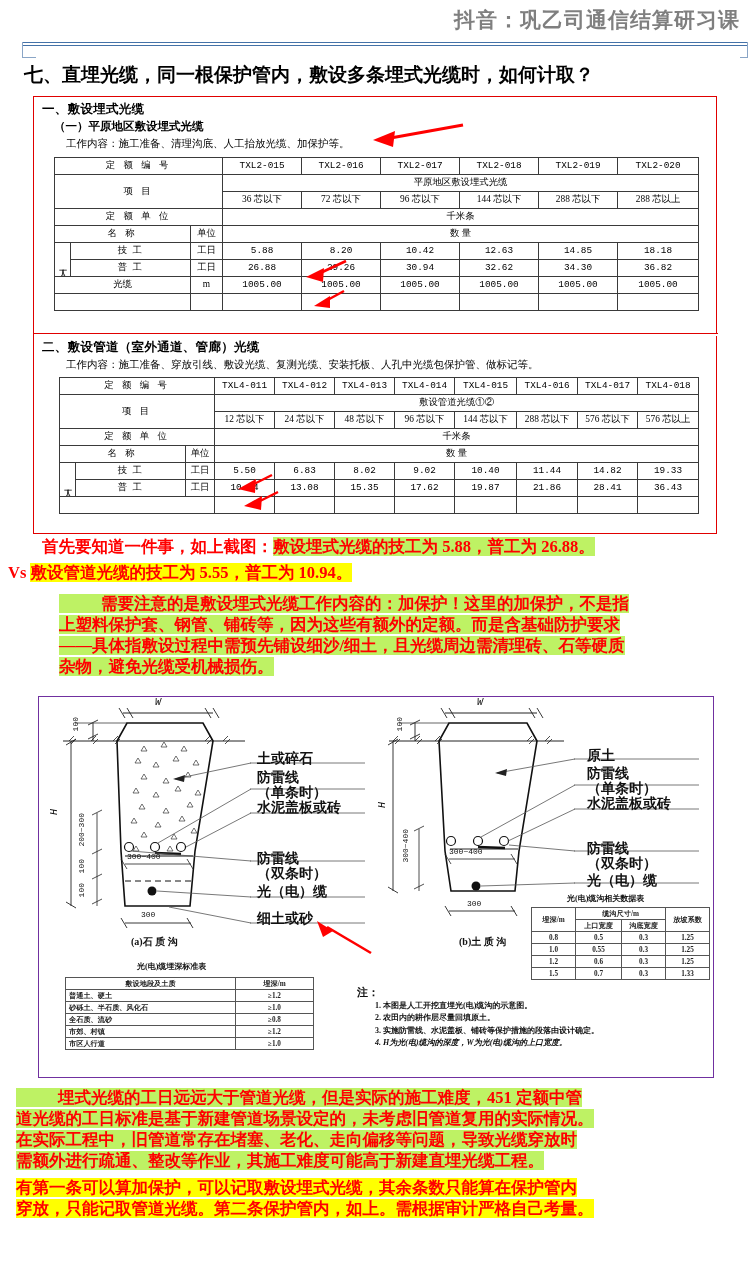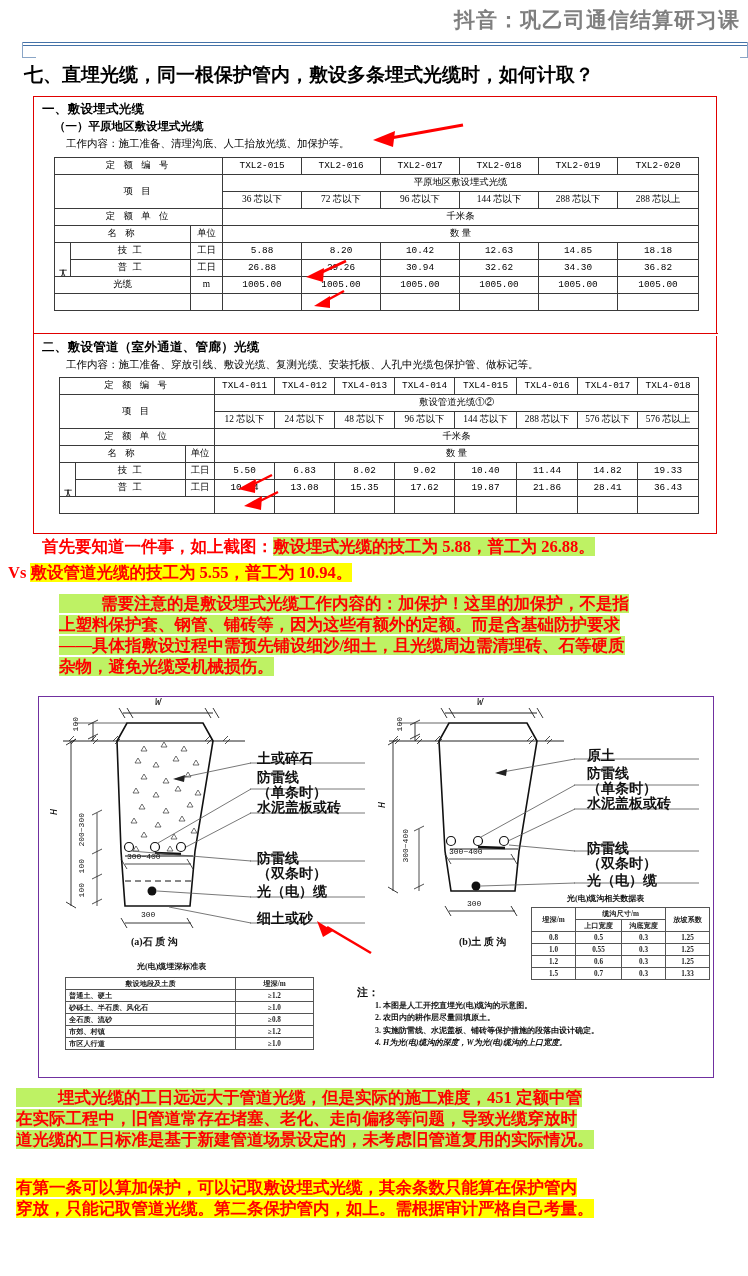--- a/index.html
+++ b/index.html
@@ -643,20 +643,21 @@
     <div class="nt-h">注：</div>
     <div class="nt-i">1. 本图是人工开挖直埋光(电)缆沟的示意图。</div>
     <div class="nt-i">2. 农田内的耕作层尽量回填原土。</div>
     <div class="nt-i">3. 实施防雷线、水泥盖板、铺砖等保护措施的段落由设计确定。</div>
     <div class="nt-i" style="font-style:italic;">4. H为光(电)缆沟的深度，W为光(电)缆沟的上口宽度。</div>
   </div>
 </div>
 
 <div class="cmt" style="left:16px; top:1087px; width:722px;">
   <p style="white-space:nowrap;"><span class="hl-green ind">埋式光缆的工日远远大于管道光缆，但是实际的施工难度，451 定额中管</span></p>
+  <p style="white-space:nowrap;"><span class="hl-green">道光缆的工日标准是基于新建管道场景设定的，未考虑旧管道复用的实际情况。</span></p>
   <p style="white-space:nowrap;"><span class="hl-green">在实际工程中，旧管道常存在堵塞、老化、走向偏移等问题，导致光缆穿放时</span></p>
-  <p style="white-space:nowrap;"><span class="hl-green">道光缆的工日标准是基于新建管道场景设定的，未考虑旧管道复用的实际情况。</span></p>
+  <p style="white-space:nowrap;"><span class="hl-green">需额外进行疏通、整改等作业，其施工难度可能高于新建直埋光缆工程。</span></p>
 </div>
 
 <div class="cmt" style="left:16px; top:1177px; width:722px;">
   <p style="white-space:nowrap;"><span class="hl-yellow">有第一条可以算加保护，可以记取敷设埋式光缆，其余条数只能算在保护管内</span></p>
   <p style="white-space:nowrap;"><span class="hl-yellow">穿放，只能记取管道光缆。第二条保护管内，如上。需根据审计严格自己考量。</span></p>
 </div>
 
 </body></html>

